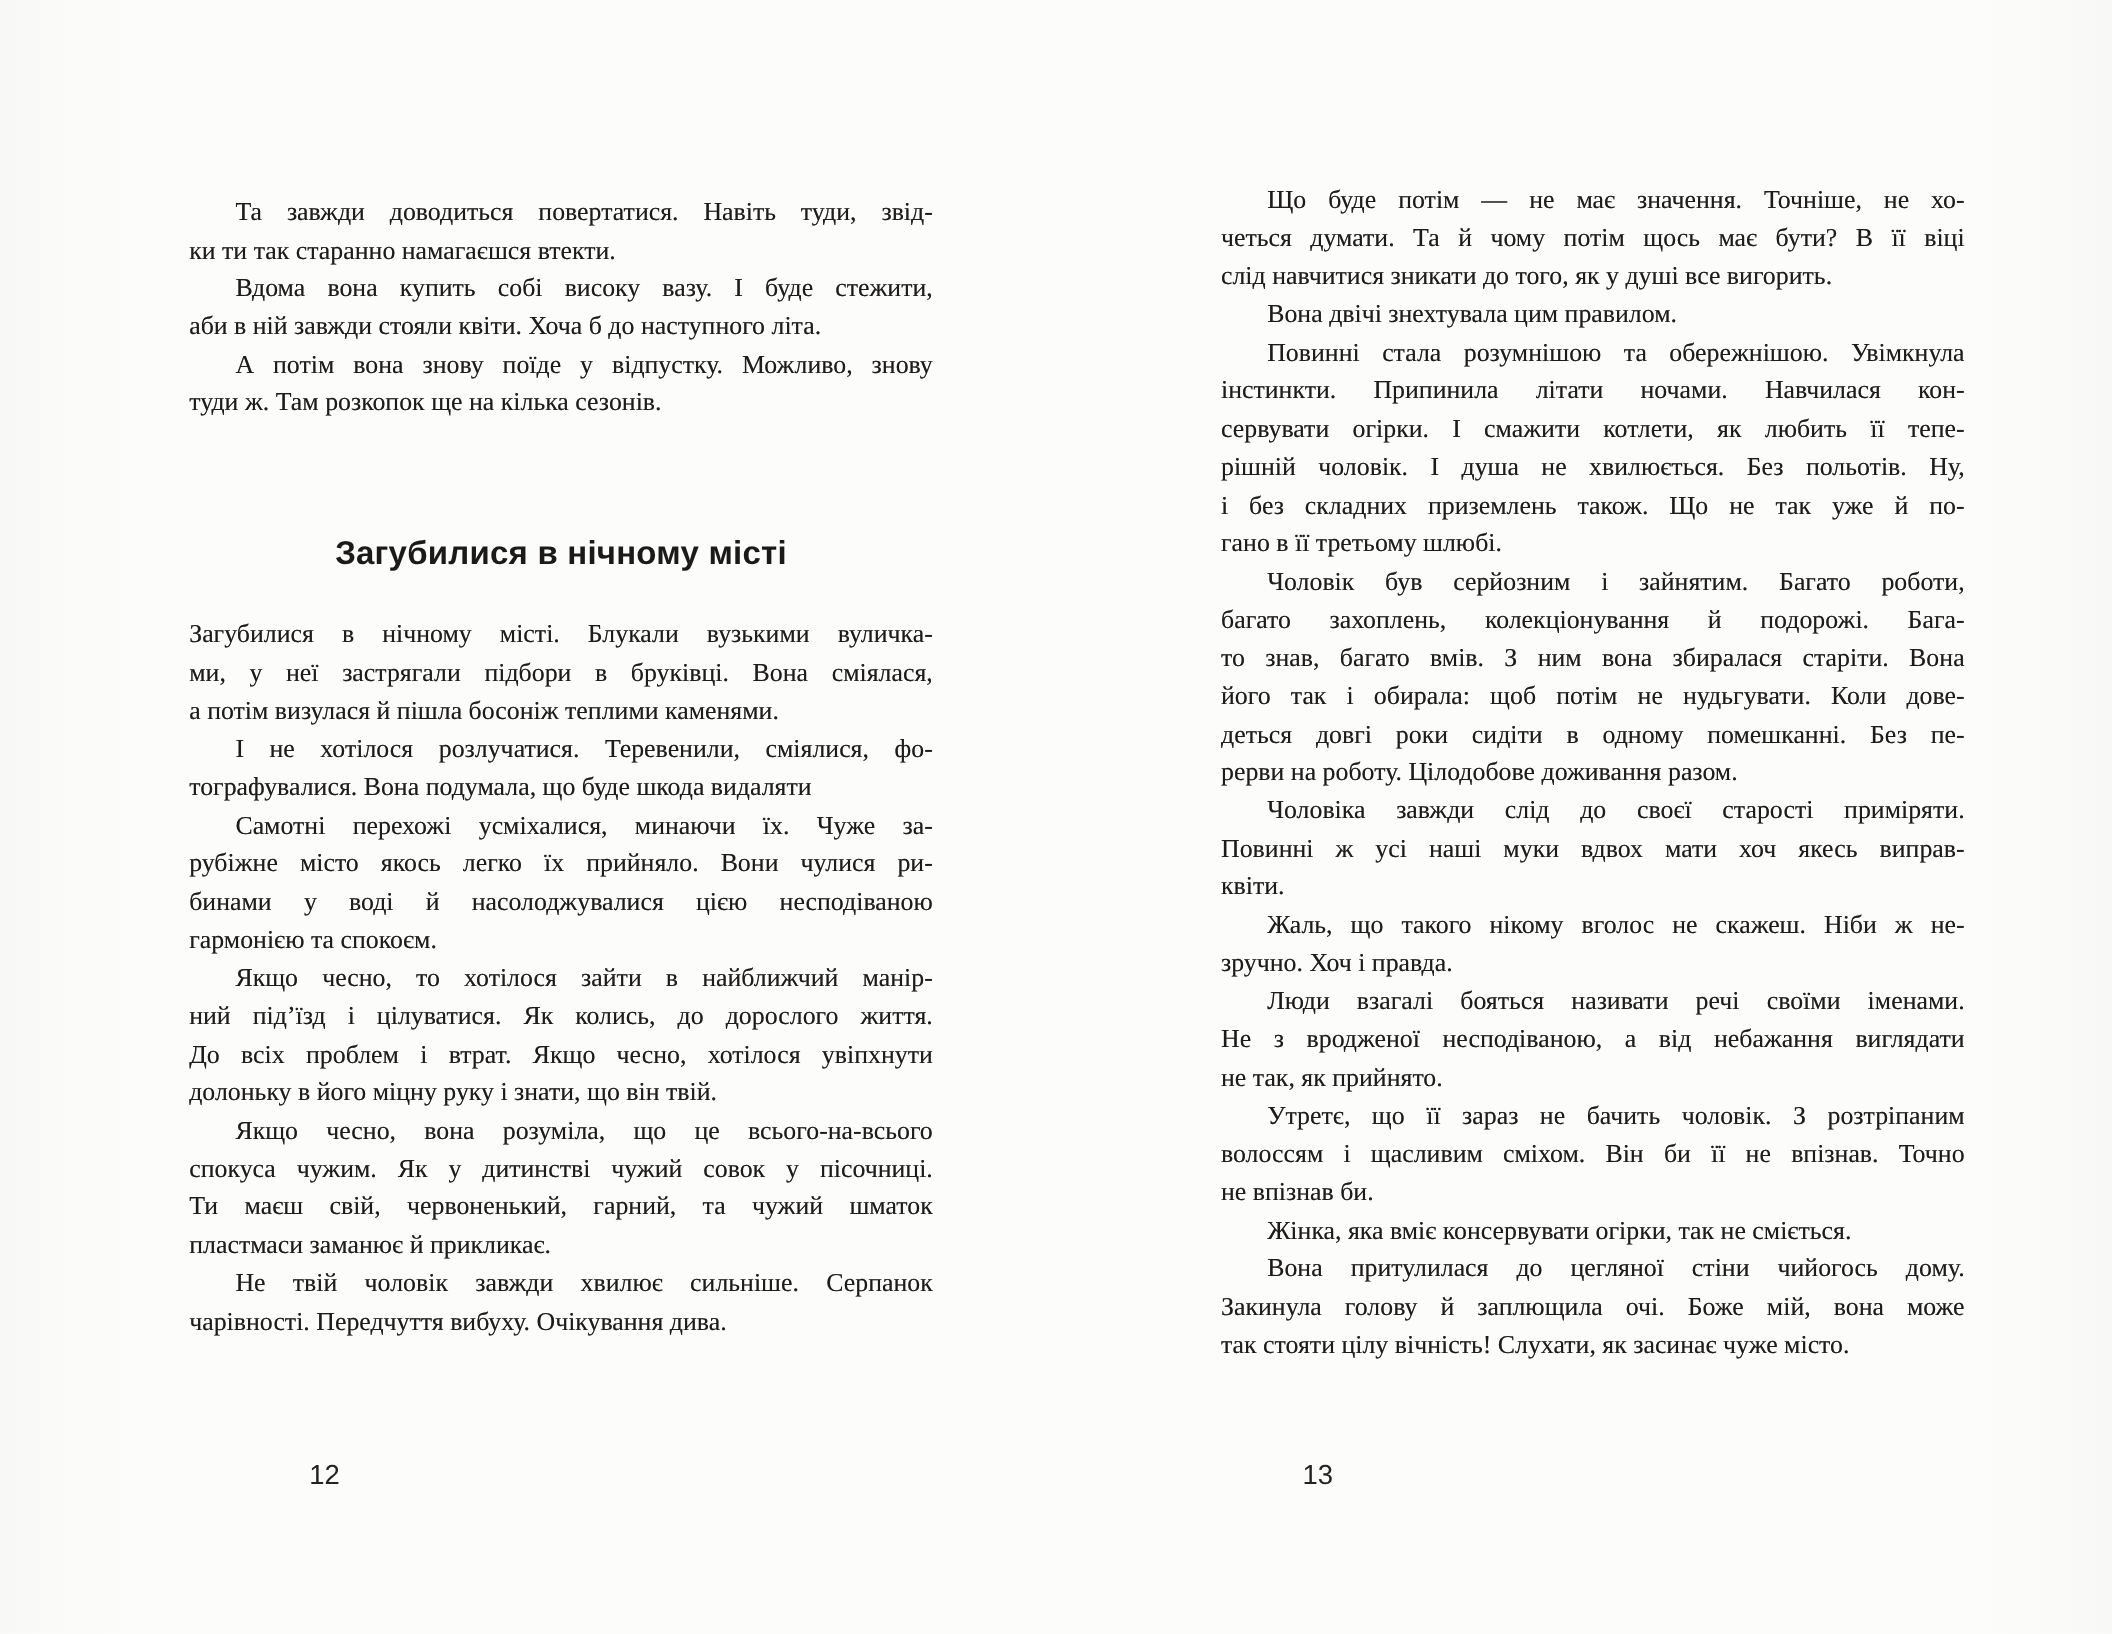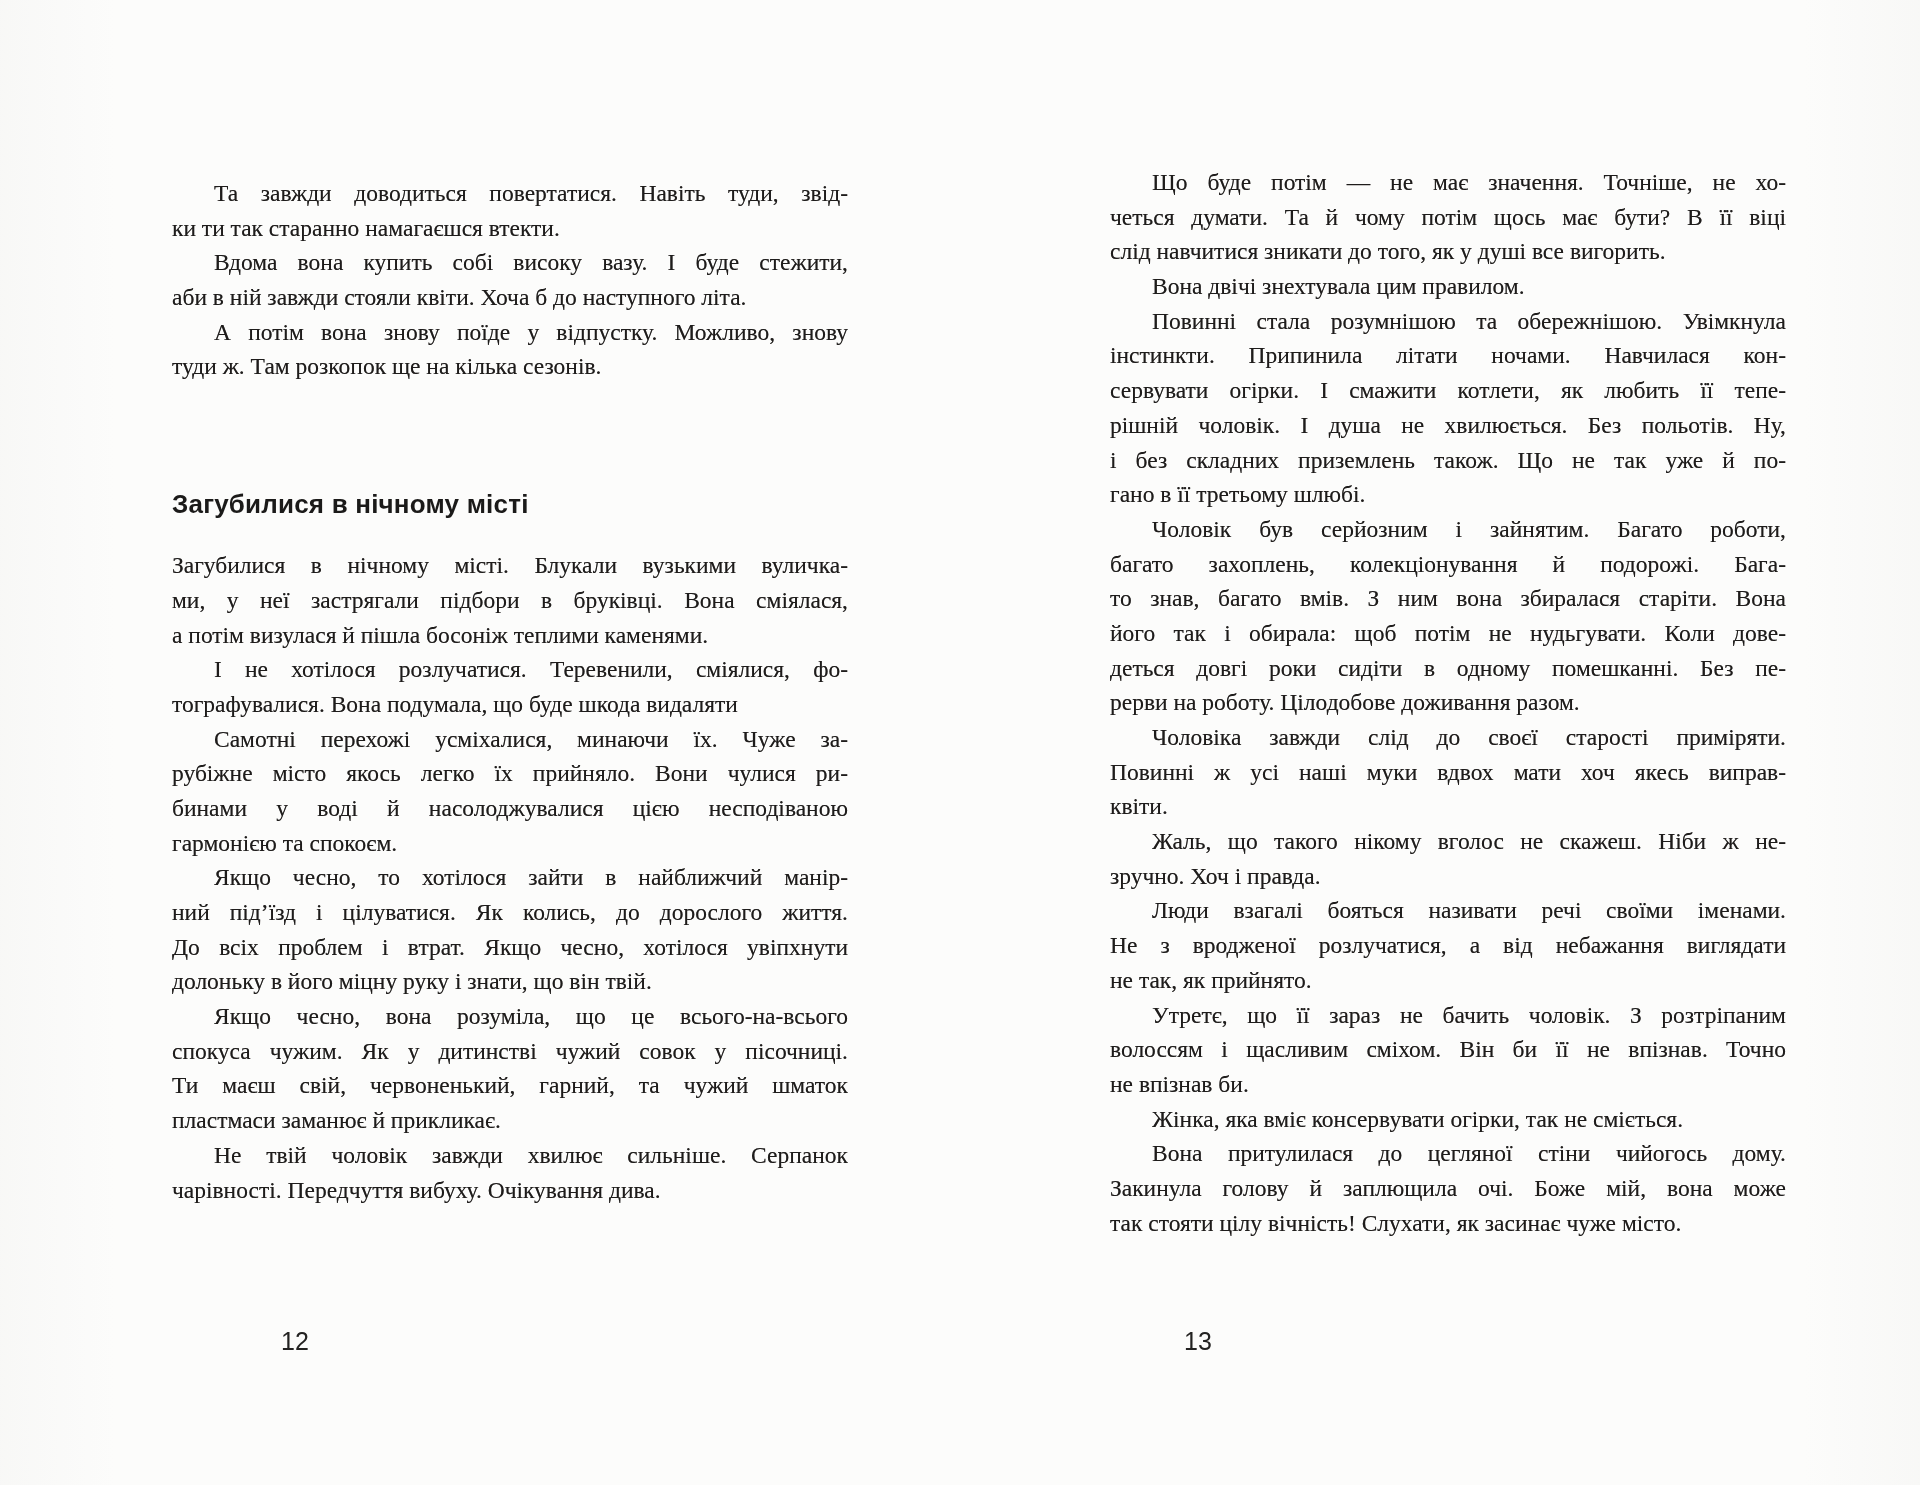--- a/index.html
+++ b/index.html
@@ -35,25 +35,26 @@
     text-align-last: justify;
     text-shadow: 0 0 0.5px rgba(34, 31, 29, 0.55);
   }
   .para .line:first-child { padding-left: 42px; }
   .para.noindent .line:first-child { padding-left: 0; }
   .para .line:last-child { text-align-last: left; }
 
   .heading {
     font-family: "Liberation Sans", "DejaVu Sans", sans-serif;
     font-weight: 700;
-    font-size: 26px;
+    font-size: 30px;
     line-height: 40px;
     letter-spacing: 0.2px;
     color: #1b1a19;
-    margin: 100px 0 24px 0;
+    margin: 100px 0 36px 0;
+    text-align: center;
   }
 
   .pagenum {
     position: absolute;
     top: 1326px;
     font-family: "Liberation Sans", "DejaVu Sans", sans-serif;
     font-size: 25px;
     line-height: 30px;
     color: #232221;
     transform: translateX(-50%);
@@ -144,21 +145,21 @@
         <div class="line">Чоловіка завжди слід до своєї старості приміряти.</div>
         <div class="line">Повинні ж усі наші муки вдвох мати хоч якесь виправ-</div>
         <div class="line">квіти.</div>
       </div>
     <div class="para">
         <div class="line">Жаль, що такого нікому вголос не скажеш. Ніби ж не-</div>
         <div class="line">зручно. Хоч і правда.</div>
       </div>
     <div class="para">
         <div class="line">Люди взагалі бояться називати речі своїми іменами.</div>
-        <div class="line">Не з вродженої розлучатися, а від небажання виглядати</div>
+        <div class="line">Не з вродженої несподіваною, а від небажання виглядати</div>
         <div class="line">не так, як прийнято.</div>
       </div>
     <div class="para">
         <div class="line">Утретє, що її зараз не бачить чоловік. З розтріпаним</div>
         <div class="line">волоссям і щасливим сміхом. Він би її не впізнав. Точно</div>
         <div class="line">не впізнав би.</div>
       </div>
     <div class="para">
         <div class="line">Жінка, яка вміє консервувати огірки, так не сміється.</div>
       </div>

